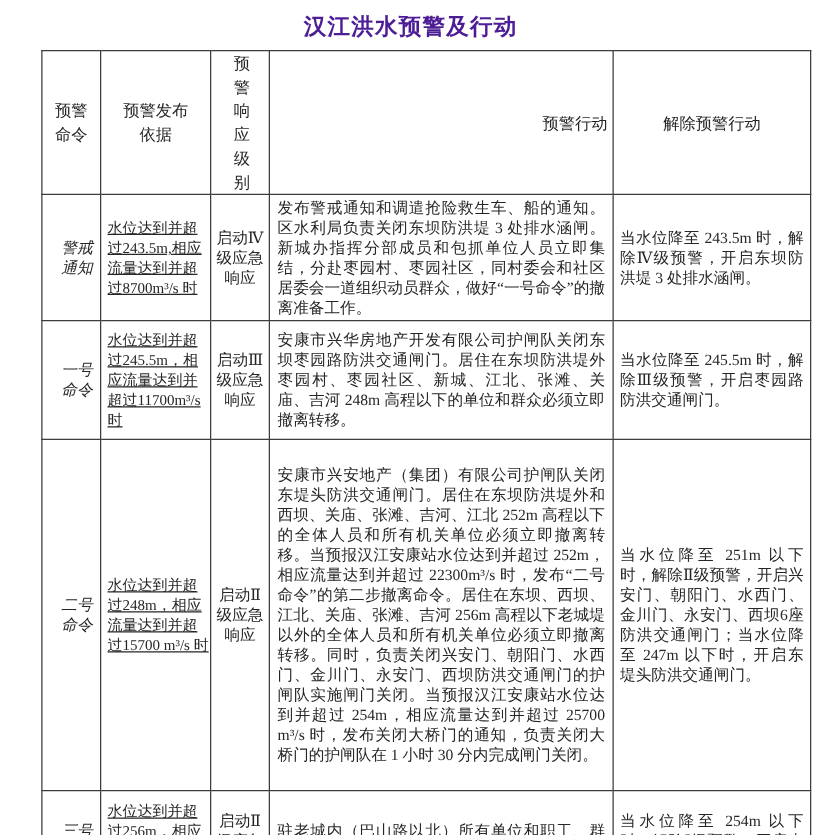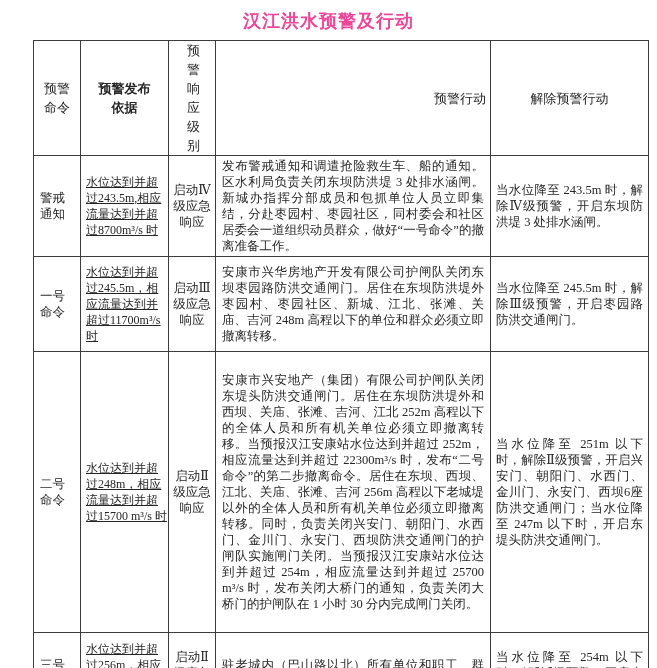--- a/index.html
+++ b/index.html
@@ -10,21 +10,21 @@
     font-family:"Liberation Serif","DejaVu Serif",serif;
     overflow:hidden;
   }
   .page{width:657px;height:668px;}
   .title{
     margin:9px 0 7px 0;
     text-align:center;
     font-size:18px;
     font-weight:700;
     letter-spacing:1px;
-    color:#ec4899;
+    color:#4c1d95;
   }
   table.warning{
     border-collapse:collapse;
     table-layout:fixed;
     margin-left:33px;
     width:615px;
     border:1px solid #3c3c3c;
     border-bottom:3px solid #3c3c3c;
   }
   th,td{
@@ -41,25 +41,25 @@
   td{
     font-size:12.5px;
     line-height:16px;
   }
   tr.hrow{height:64px;}
   tr.row-0{height:100px;}
   tr.row-1{height:95px;}
   tr.row-2{height:281px;}
   tr.row-3{height:81px;}
   .h-cmd{padding:0 5px;}
-  .h-basis{padding:0 13px;font-weight:bold;}
+  .h-basis{padding:0 13px;}
   .h-level{padding:0 18px;}
   .h-action{padding:0 4px;text-align:right;}
   .h-lift{padding:0 4px;}
-  .c-cmd{text-align:left;padding:2px 6px;}
+  .c-cmd{text-align:right;padding:2px 6px;font-style:italic;}
   .c-basis{font-size:12px;text-align:left;padding:2px 1px 2px 5px;text-decoration:underline;}
   .c-level{text-align:center;padding:2px 3px;}
   .c-action{text-align:justify;padding:2px 6px;}
   .c-lift{text-align:justify;padding:2px 5px;}
 </style>
 </head>
 <body>
 
 <div class="page">
 

